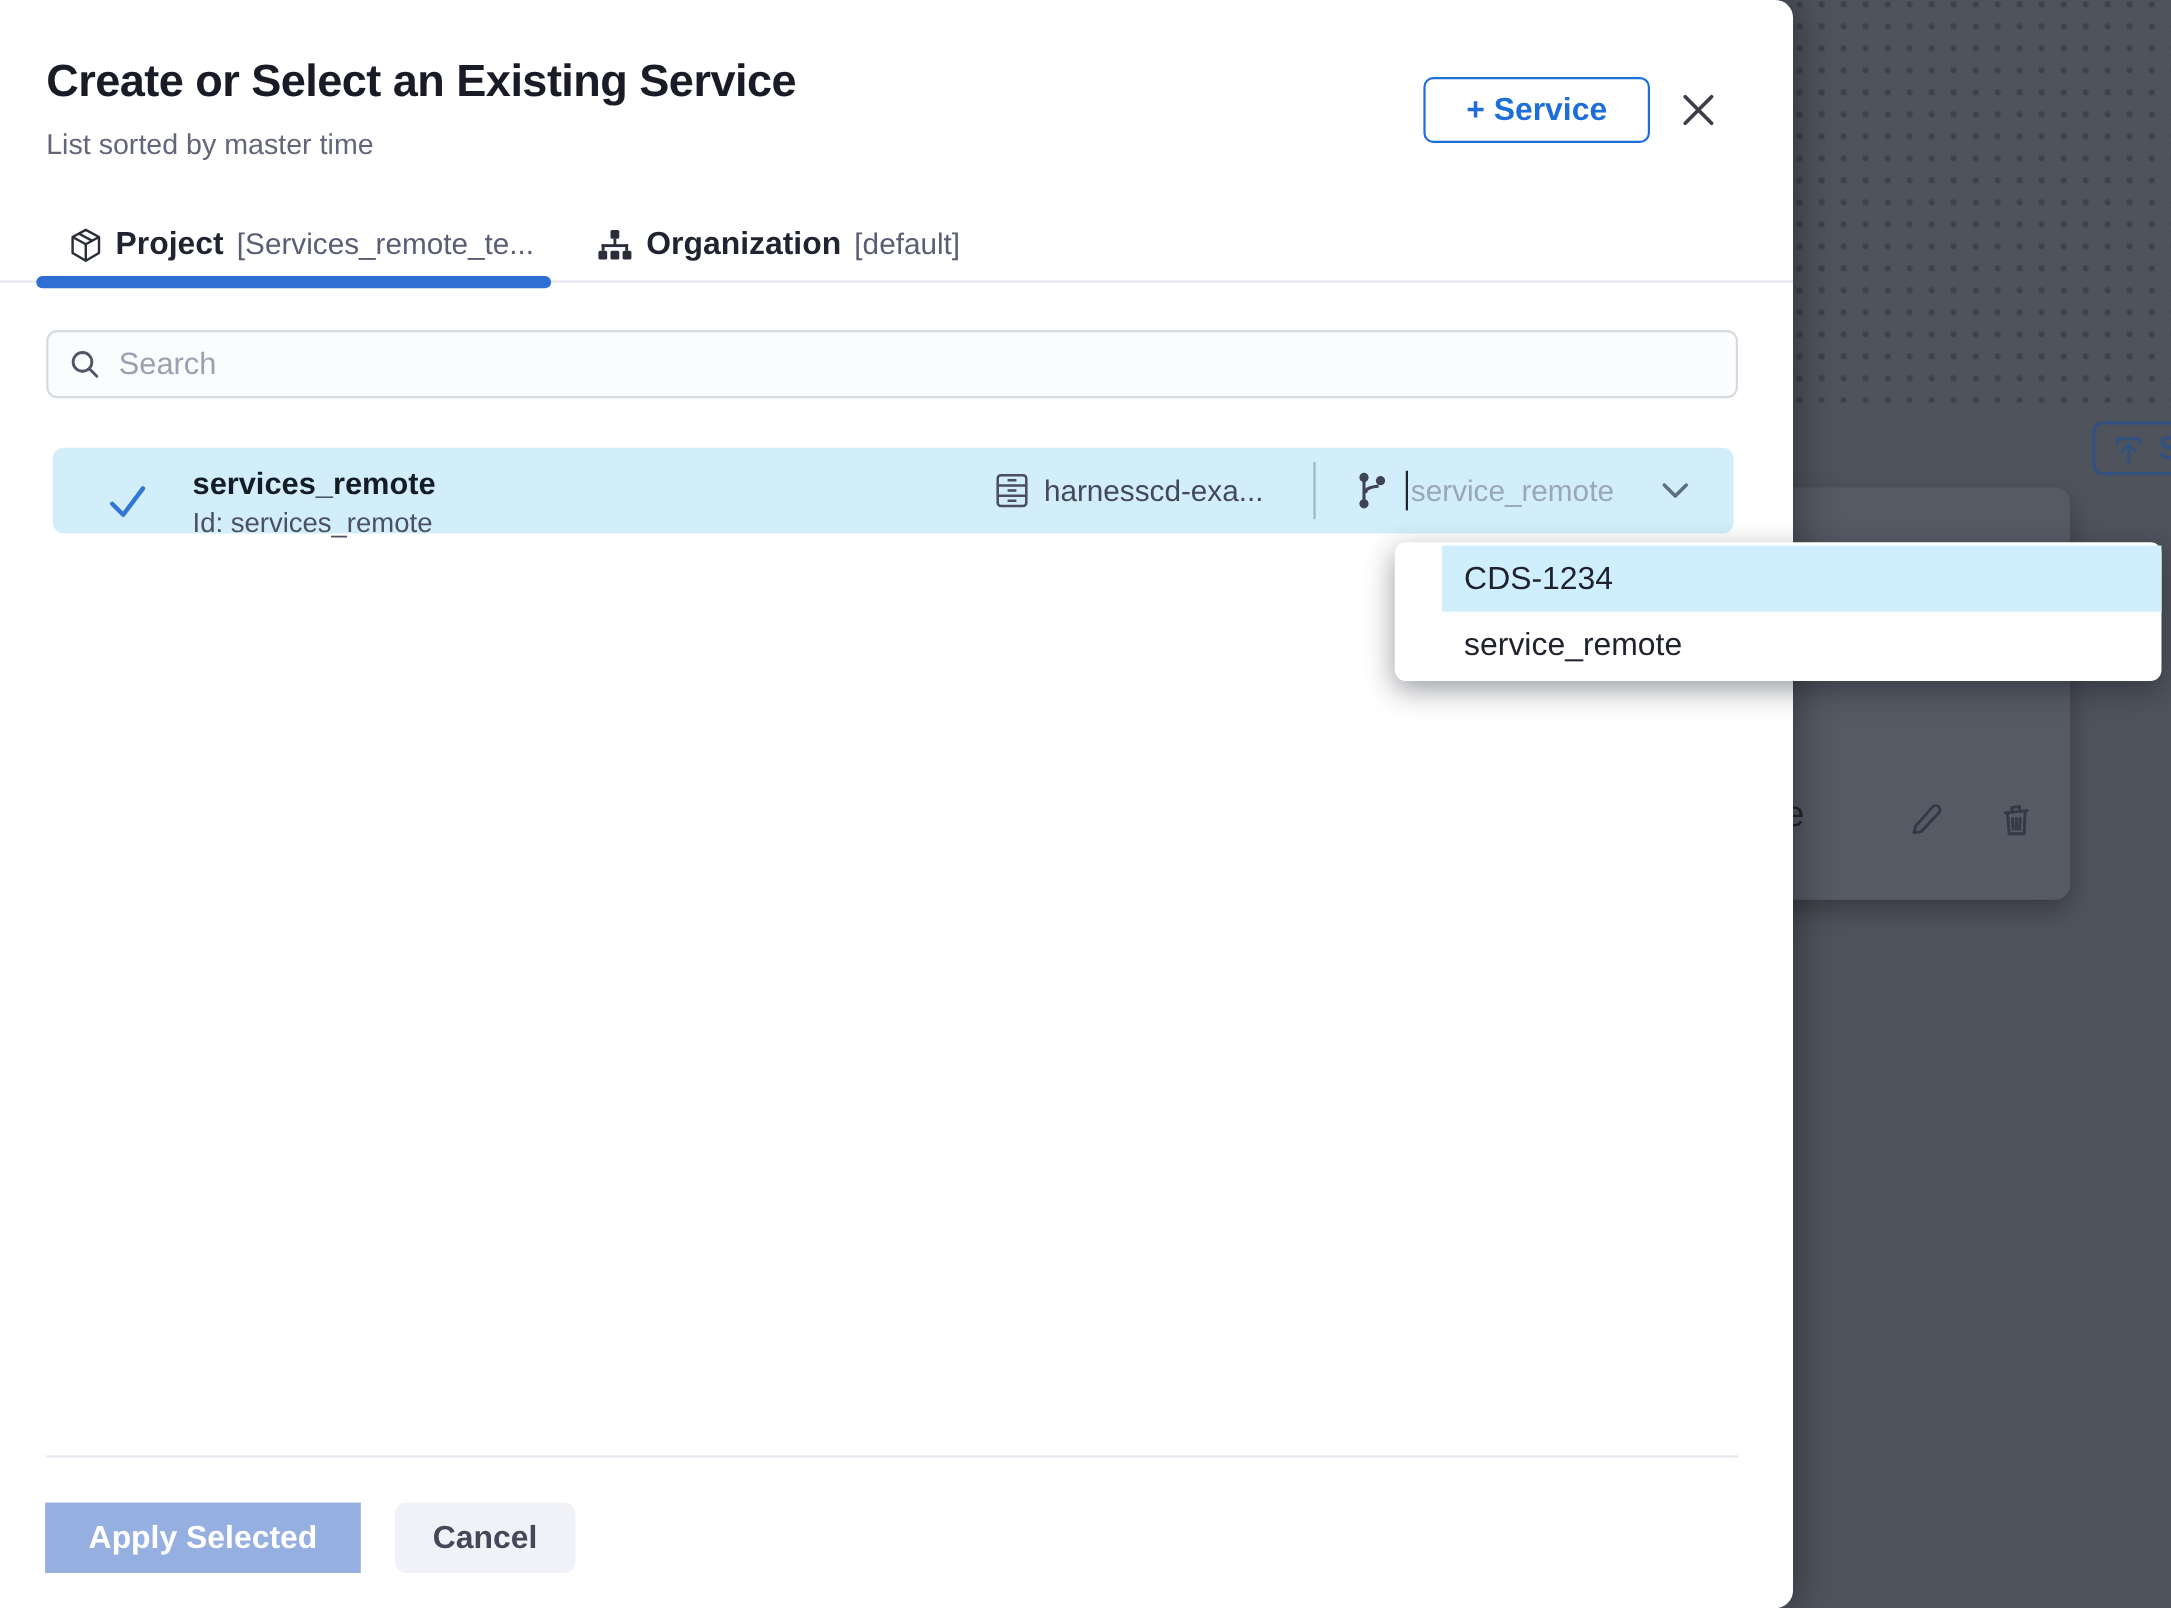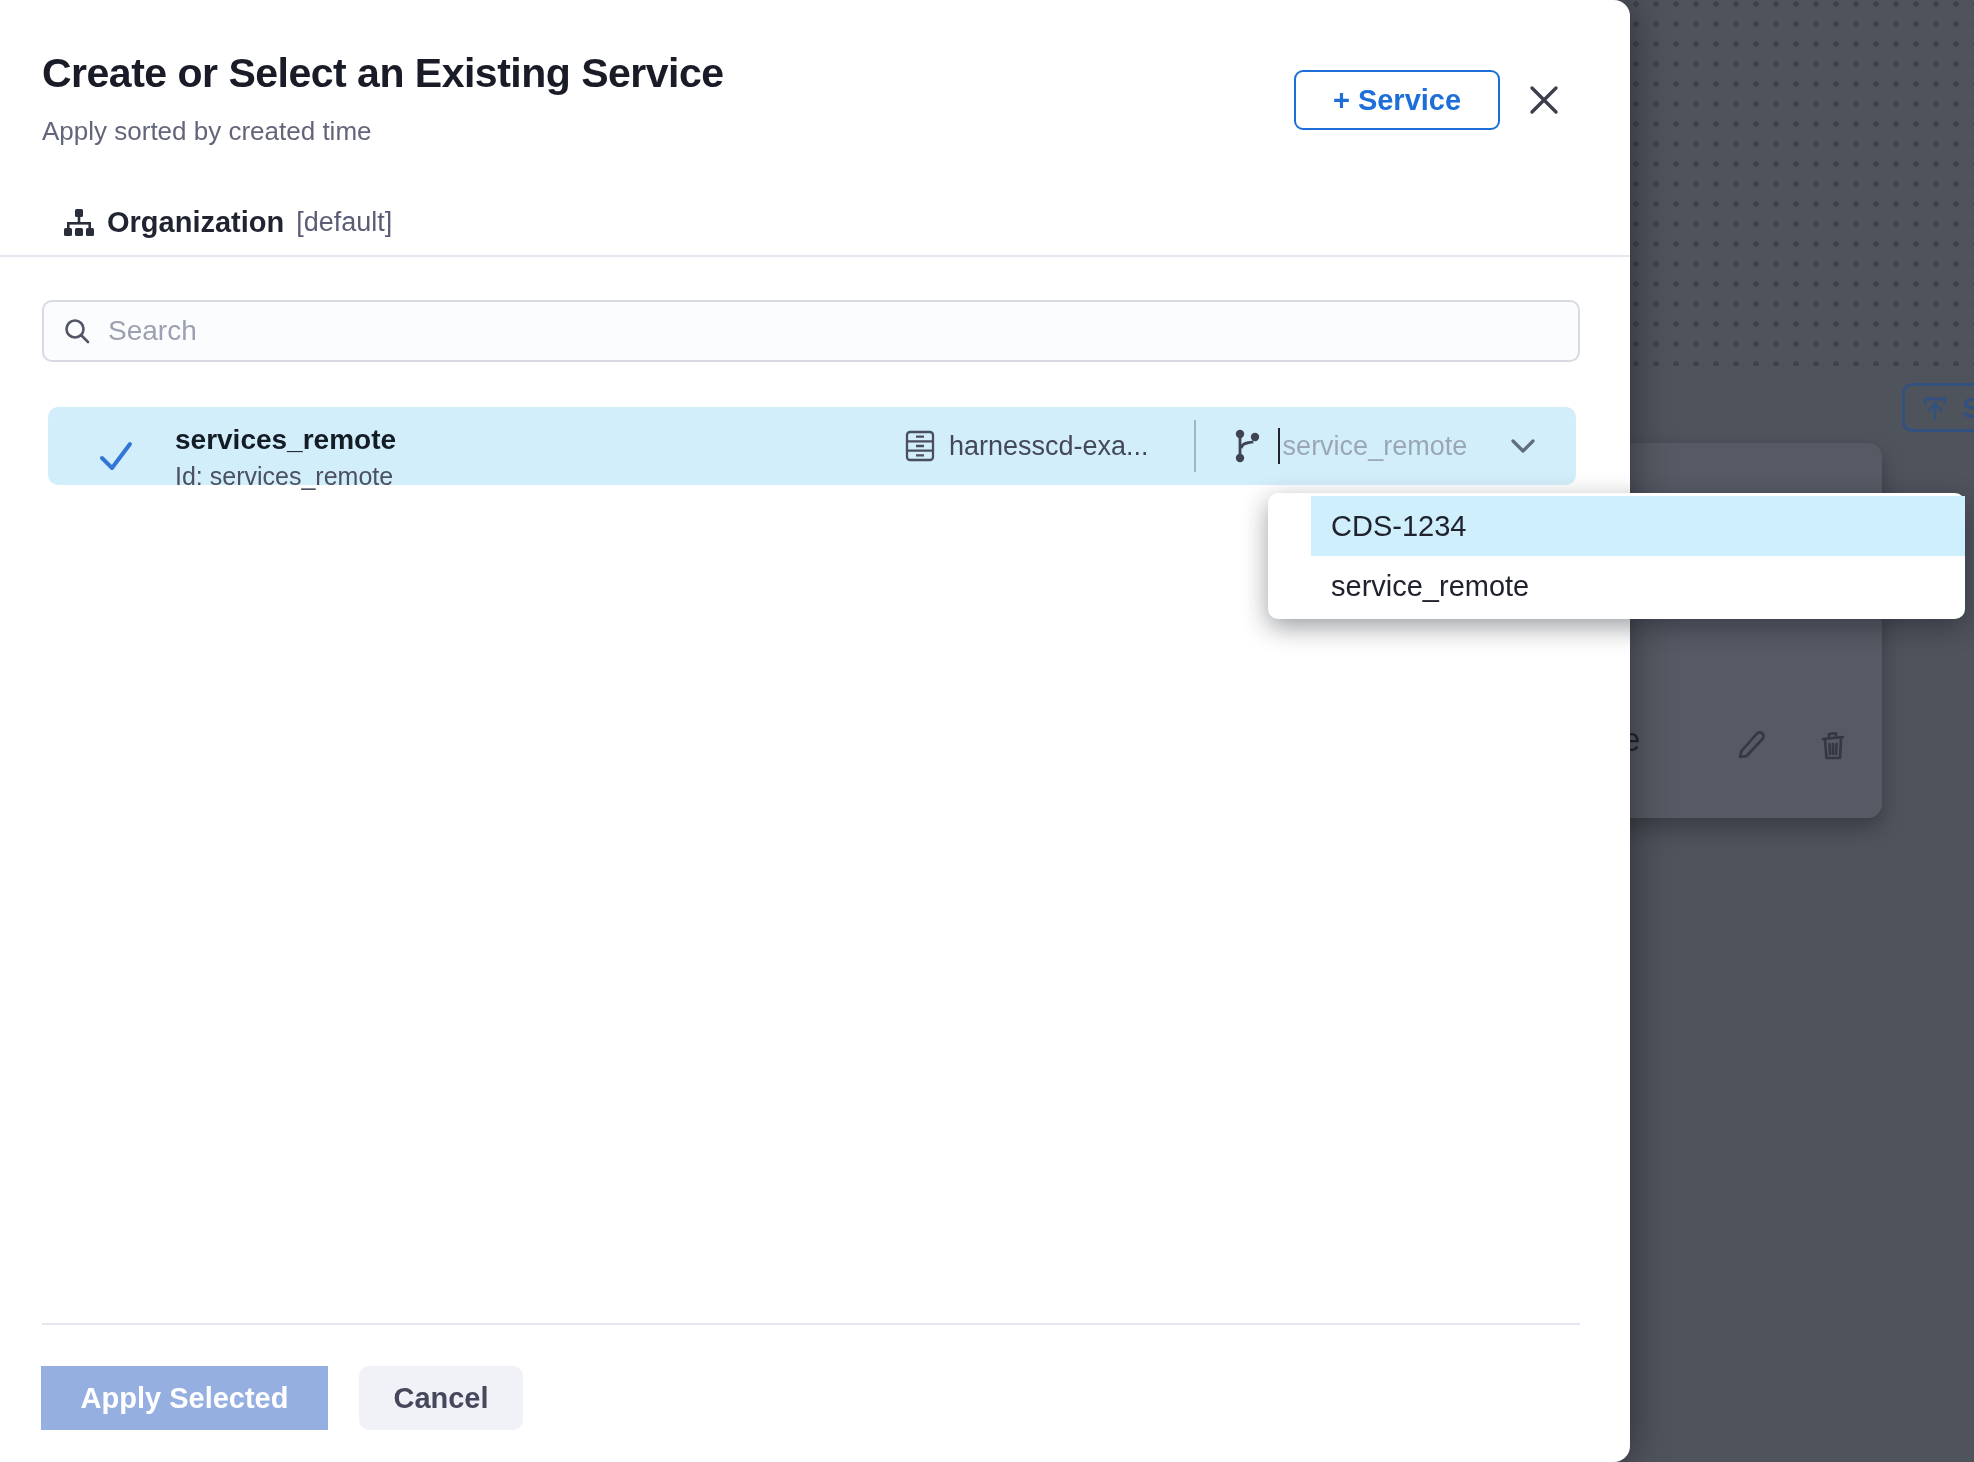--- a/index.html
+++ b/index.html
@@ -187,31 +187,43 @@
         <path d="M15 11 L15 26"></path>
         <path d="M9 17 L15 11 L21 17"></path>
       </svg>
     </span>
     <span>S</span>
   </button>
 
   <div class="modal">
 
     <div class="modal-title">Create or Select an Existing Service</div>
-    <div class="modal-subtitle">Apply sorted by created time</div>
+    <div class="modal-subtitle">List sorted by master time</div>
 
     <button class="service-btn">+ Service</button>
 
     <button class="close-btn">
       <svg width="36" height="36" viewBox="0 0 36 36" stroke="#3c3f49" stroke-width="3.4" stroke-linecap="round">
         <path d="M6 6 L30 30 M30 6 L6 30"></path>
       </svg>
     </button>
 
     <div class="tabs">
+      <div class="tab active">
+        <span>
+          <svg width="30" height="32" viewBox="0 0 30 32" fill="none" stroke="#2a2d3a" stroke-width="2.2" stroke-linejoin="round">
+            <path d="M15 2 L27 8.5 L27 23 L15 30 L3 23 L3 8.5 Z"></path>
+            <path d="M3 8.5 L15 15 L27 8.5"></path>
+            <path d="M15 15 L15 30"></path>
+            <path d="M9 5.5 L21 12"></path>
+          </svg>
+        </span>
+        <span class="tab-label">Project</span>
+        <span class="tab-scope">[Services_remote_te...</span>
+      </div>
 
       <div class="tab">
         <span>
           <svg width="32" height="32" viewBox="0 0 32 32" fill="#2a2d3a">
             <rect x="12" y="2" width="8" height="8" rx="1.5"></rect>
             <rect x="14.7" y="10" width="2.6" height="6"></rect>
             <rect x="4" y="15" width="24" height="2.6"></rect>
             <rect x="4" y="15" width="2.6" height="6"></rect>
             <rect x="25.4" y="15" width="2.6" height="6"></rect>
             <rect x="1" y="21" width="8" height="8" rx="1.5"></rect>

